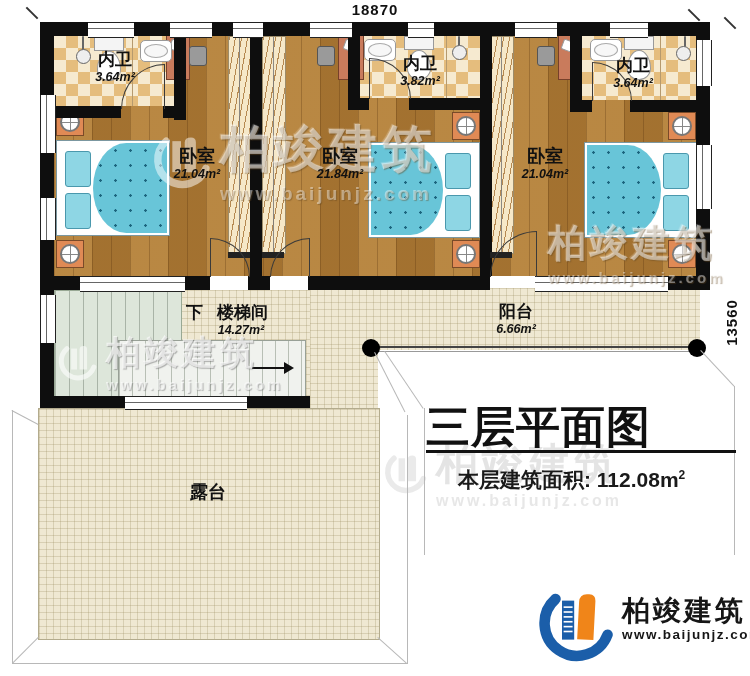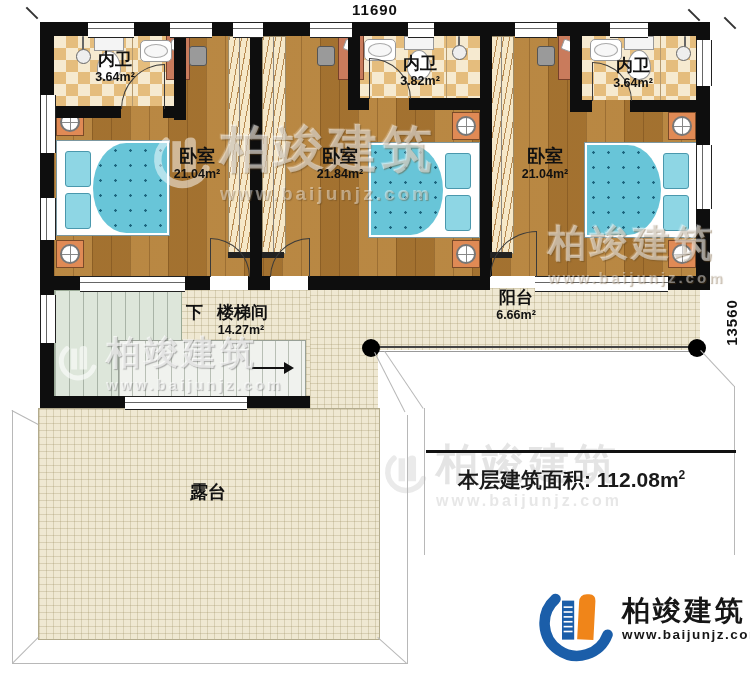--- a/index.html
+++ b/index.html
@@ -57,21 +57,21 @@
     border-radius:50% 50% 50% 50%/62% 62% 38% 38%;}
   .sink{position:absolute;width:30px;height:20px;background:#fff;border:1px solid #999;border-radius:5px;}
   .sink::before{content:"";position:absolute;inset:3px;border:1px solid #aaa;border-radius:50%;background:#f7f7f7;}
   .shw{position:absolute;width:13px;height:13px;border-radius:50%;background:#eee;border:1.5px solid #666;}
   .stem{position:absolute;width:2px;background:#666;border-radius:1px;}
   .part{position:absolute;width:1px;background:#b69a6e;}
   
   .lbl{position:absolute;text-align:center;color:#111;line-height:1.15;}
   .rn{font-weight:bold;font-size:17px;}
   .rn2{font-weight:bold;font-size:18px;}
-  .ra{font-weight:bold;font-size:12.5px;}
+  .ra{font-weight:bold;font-size:12.5px;font-style:italic;}
   .dim{position:absolute;font-weight:bold;font-size:15px;color:#111;text-align:center;letter-spacing:1px;}
   .tick{position:absolute;width:16px;height:2px;background:#333;transform:rotate(45deg);}
   
   .wm{position:absolute;display:flex;align-items:center;gap:8px;pointer-events:none;}
   .wm-name{font-weight:bold;color:rgba(255,255,255,.48);text-shadow:1px 1px 1px rgba(100,70,30,.45),-1px -1px 1px rgba(255,255,255,.25);letter-spacing:4px;white-space:nowrap;}
   .wm-url{font-weight:bold;color:rgba(255,255,255,.42);text-shadow:1px 1px 1px rgba(100,70,30,.4);letter-spacing:3px;white-space:nowrap;}
   .wm4 .wm-name{color:rgba(185,185,185,.38);text-shadow:none;}
   .wm4 .wm-url{color:rgba(185,185,185,.34);text-shadow:none;}
   
   .tb-title{position:absolute;font-size:44px;font-weight:bold;color:#111;letter-spacing:1px;white-space:nowrap;}
@@ -82,21 +82,21 @@
   .logo{position:absolute;display:flex;align-items:flex-start;gap:6px;}
   .logo-name{font-size:28px;font-weight:bold;color:#161616;letter-spacing:3px;white-space:nowrap;line-height:1.1;}
   .logo-url{font-size:13.5px;font-weight:bold;color:#161616;letter-spacing:1.5px;white-space:nowrap;}
   .stair-l1{display:flex;justify-content:center;gap:14px;font-weight:bold;font-size:17px;}
 </style>
 </head>
 <body>
 
 <div id="plan">
 
-  <div class="dim" style="left:340px;top:1px;width:70px;">11690</div>
+  <div class="dim" style="left:340px;top:1px;width:70px;">18870</div>
   <div class="dim" style="left:700px;top:314px;width:62px;transform:rotate(-90deg);">13560</div>
   <div class="tick" style="left:24px;top:12px;"></div>
   <div class="tick" style="left:686px;top:14px;"></div>
   <div class="tick" style="left:722px;top:22px;"></div>
 
   <div class="pav" style="left:180px;top:290px;width:150px;height:108px;"></div>
   <div class="pav" style="left:310px;top:288px;width:390px;height:62px;"></div>
   <div class="pav" style="left:310px;top:348px;width:68px;height:60px;"></div>
   <div class="pav terr" style="left:38px;top:408px;width:340px;height:230px;"></div>
 
@@ -298,28 +298,29 @@
     <div class="rn2">卧室</div>
     <div class="ra">21.04m²</div>
   </div>
   <div class="lbl" style="left:162px;top:303px;width:130px;">
     <div class="stair-l1">
       <span>下</span>
       <span>楼梯间</span>
     </div>
     <div class="ra" style="padding-left:28px;">14.27m²</div>
   </div>
-  <div class="lbl" style="left:476px;top:288px;width:80px;">
+  <div class="lbl" style="left:476px;top:302px;width:80px;">
     <div class="rn">阳台</div>
     <div class="ra">6.66m²</div>
   </div>
   <div class="lbl" style="left:168px;top:482px;width:80px;">
     <div class="rn2">露台</div>
   </div>
 
+  <div class="tb-title" style="left:426px;top:398px;">三层平面图</div>
   <div class="abs" style="left:426px;top:450px;width:310px;height:3px;background:#111;"></div>
   <div class="tb-line" style="left:458px;top:466px;">
     <span>本层建筑面积:</span>
     <span>112.08m</span><sup>2</sup>
   </div>
 
   <div class="logo" style="left:534px;top:586px;">
     <svg viewBox="0 0 100 96" width="82" height="78">
       <path d="M26 16 A40 40 0 1 0 90 60" stroke="#1b5ea9" stroke-width="13" fill="none" stroke-linecap="round"></path>
       <rect x="34" y="18" width="15" height="48" fill="#1b5ea9"></rect>

